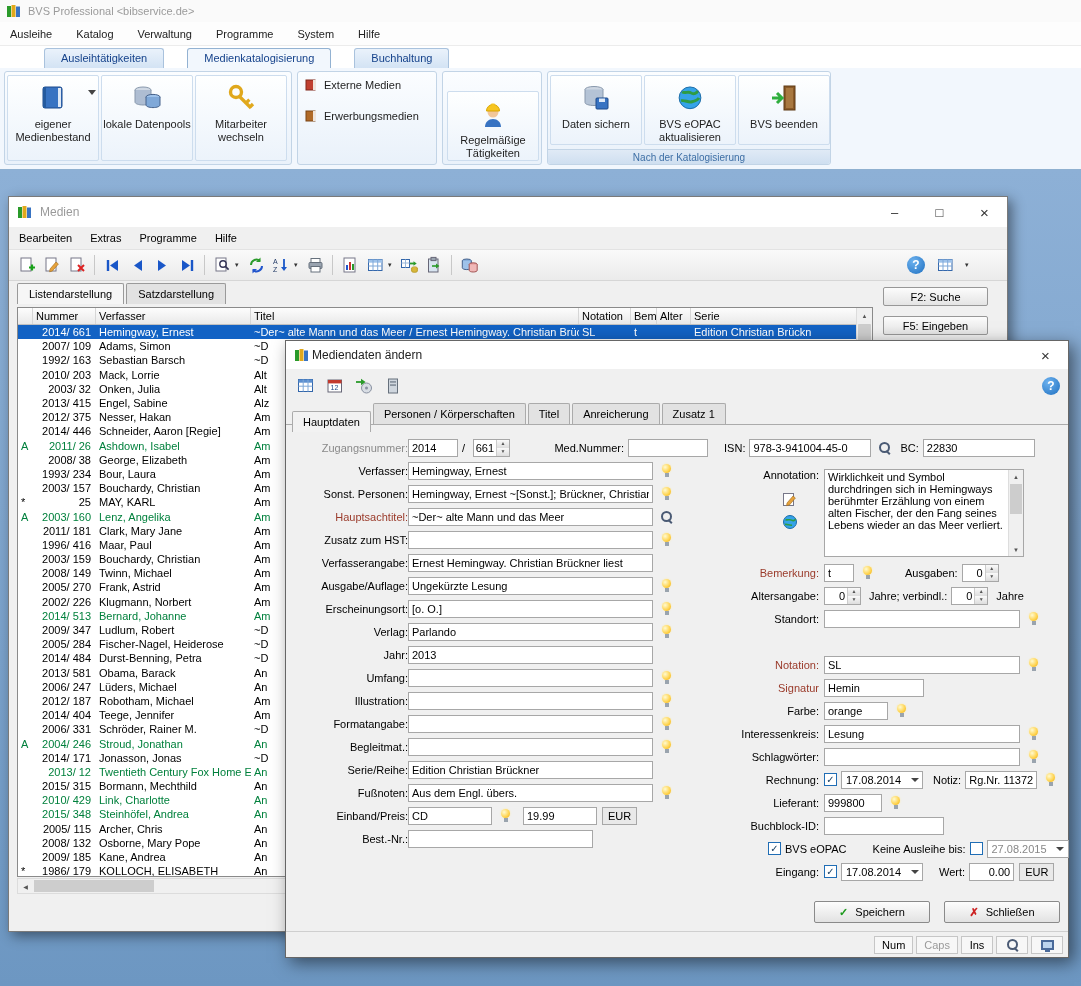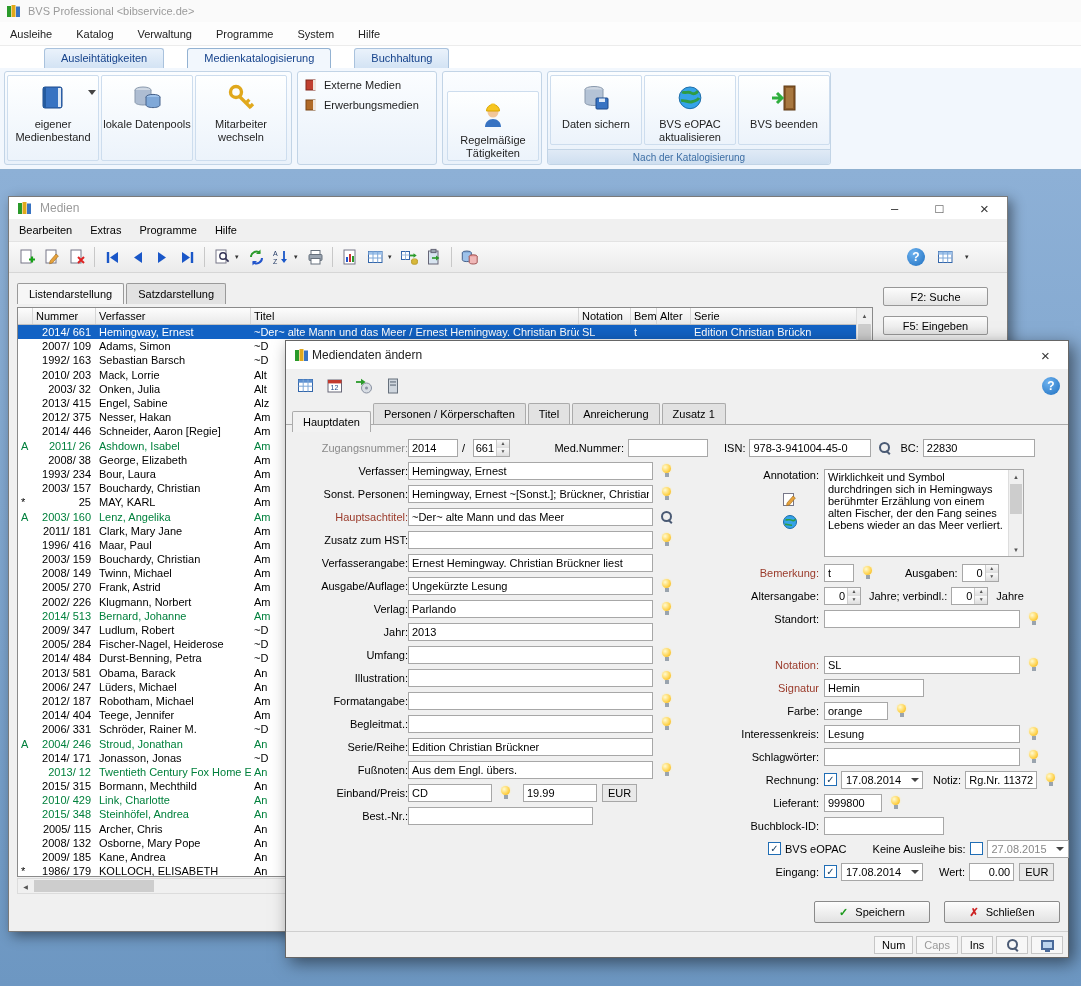--- a/index.html
+++ b/index.html
@@ -10,33 +10,33 @@
   .titlebar { position:absolute; top:0; left:0; right:0; height:22px; background:#fafafa; display:flex; align-items:center; gap:6px; padding-left:6px; }
   .titlebar .ttext { color:#9b9b9b; font-size:11px; }
   .menubar { position:absolute; top:22px; left:0; right:0; height:24px; background:#fdfdfd; border-bottom:1px solid #ececec; display:flex; align-items:center; gap:24px; padding-left:10px; }
   .menubar .menu-item { color:#222; cursor:default; }
   .ribbon-tabs { position:absolute; top:46px; left:0; right:0; height:22px; background:#fff; display:flex; align-items:flex-end; gap:3px; padding-left:24px; }
   .ribbon-tabs .rtab { padding:3px 16px 4px; color:#15428b; background:linear-gradient(#eaf2fb,#d3e3f4); border:1px solid #a9c2dd; border-bottom:none; border-radius:3px 3px 0 0;margin-left:20px; }
   .ribbon-tabs .rtab.active { background:#f2f7fd; border-color:#93b2d2; }
   .ribbon { position:absolute; top:68px; left:0; right:0; height:102px; background:#f2f7fd; border-bottom:1px solid #8fb0d0; display:flex; gap:5px; padding:3px 0 4px 4px; }
   .rgroup { border:1px solid #c2d4e6; border-radius:3px; background:linear-gradient(#fbfdff,#e9f1fa); position:relative; display:flex; }
   .rgroup.g1 { width:288px; }
-  .rgroup.g2 { width:140px; flex-direction:column; align-items:flex-start; padding:4px 2px; gap:2px; }
+  .rgroup.g2 { width:140px; flex-direction:column; align-items:flex-start; padding:4px 2px; gap:13px; }
   .rgroup.g3 { width:100px; justify-content:center;align-items:flex-end; }
   .rgroup.g4 { width:284px; padding-bottom:16px; }
   .bigbtn { width:92px; display:flex; flex-direction:column; align-items:center; padding-top:7px; gap:5px; margin:3px 0 3px 2px; border:1px solid #cdddee; border-radius:2px; background:linear-gradient(#feffff,#ecf3fb); cursor:default; position:relative; }
   .biglabel { text-align:center; line-height:1.2; color:#1e1e1e; }
   .smallbtn { display:flex; align-items:center; gap:5px; padding:2px 5px; color:#1e1e1e; cursor:default; }
   .gcaption { position:absolute; bottom:0; left:0; right:0; height:15px; line-height:15px; text-align:center; color:#3e6fa5; font-size:10px; background:linear-gradient(#e0eaf6,#cfdff0); border-top:1px solid #c2d4e6; border-radius:0 0 3px 3px; }
   .drop-arrow { position:absolute; right:2px; top:14px; width:0; height:0; border-left:4px solid transparent; border-right:4px solid transparent; border-top:5px solid #444; }
   .desktop { position:absolute; top:170px; left:0; right:0; bottom:0; background:linear-gradient(#8db0d6,#6d97c2); }
 
   
   .win { position:absolute; background:#f0f0f0; border:1px solid #7a7a7a; box-shadow:4px 4px 12px rgba(0,0,0,.45); }
-  .wtitle { height:22px; background:#fff; display:flex; align-items:center; gap:7px; padding-left:8px; }
+  .wtitle { height:30px; background:#fff; display:flex; align-items:center; gap:7px; padding-left:8px; }
   .wtitle .ttext { color:#9a9a9a; font-size:12px; }
   .wcontrols { margin-left:auto; display:flex; height:100%; }
   .wctl { width:45px; display:flex; align-items:center; justify-content:center; color:#333; font-size:13px; cursor:default; }
   .icon-min::before { content:"–"; } .icon-max::before { content:"□"; } .icon-close::before { content:"×"; font-size:15px; }
   .wmenu { height:22px; display:flex; align-items:center; gap:18px; padding-left:10px; background:#f0f0f0; }
   .wtoolbar { height:32px; display:flex; align-items:center; gap:1px; padding:0 6px; background:linear-gradient(#fafafa,#ebebeb); border-top:1px solid #e3e3e3; border-bottom:1px solid #d6d6d6; }
   .tbico { width:24px; height:24px; display:inline-flex; align-items:center; justify-content:center; border-radius:2px; cursor:default; }
   .tbsep { width:1px; height:20px; background:#c8c8c8; margin:0 4px; }
   .caret { font-size:7px; color:#333; width:8px; cursor:default; }
   .caret::before { content:"▾"; }
@@ -919,20 +919,25 @@
       <div class="frow">
           <label class="flab">Verfasserangabe:</label>
           <input class="fin w245" value="Ernest Hemingway. Christian Brückner liest" style="">
         </div>
       <div class="frow">
           <label class="flab">Ausgabe/Auflage:</label>
           <input class="fin w245" value="Ungekürzte Lesung" style="">
           <span class="bulb"></span>
         </div>
       <div class="frow">
+          <label class="flab">Erscheinungsort:</label>
+          <input class="fin w245" value="[o. O.]" style="">
+          <span class="bulb"></span>
+        </div>
+      <div class="frow">
           <label class="flab">Verlag:</label>
           <input class="fin w245" value="Parlando" style="">
           <span class="bulb"></span>
         </div>
       <div class="frow">
           <label class="flab">Jahr:</label>
           <input class="fin w245" value="2013" style="">
         </div>
       <div class="frow">
           <label class="flab">Umfang:</label>

